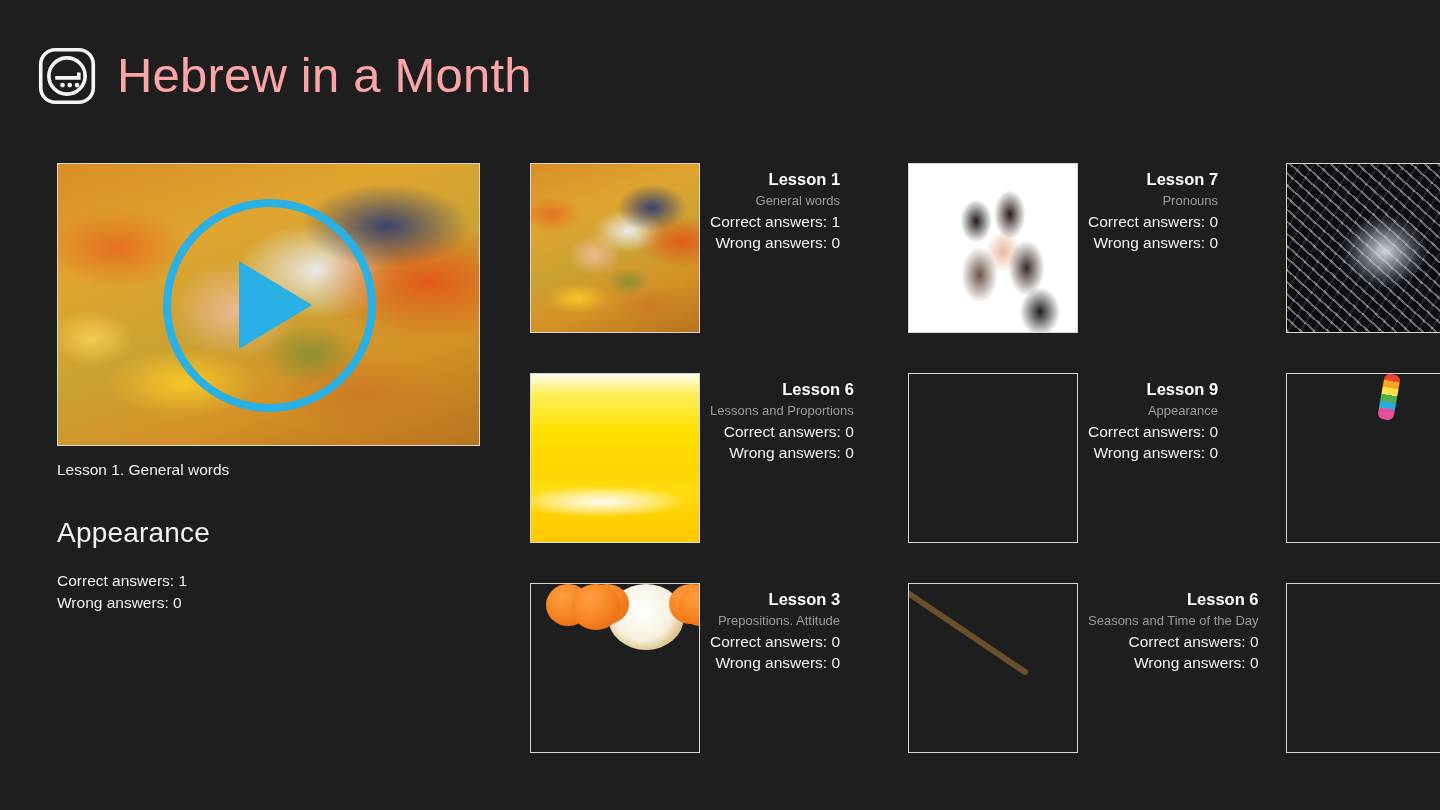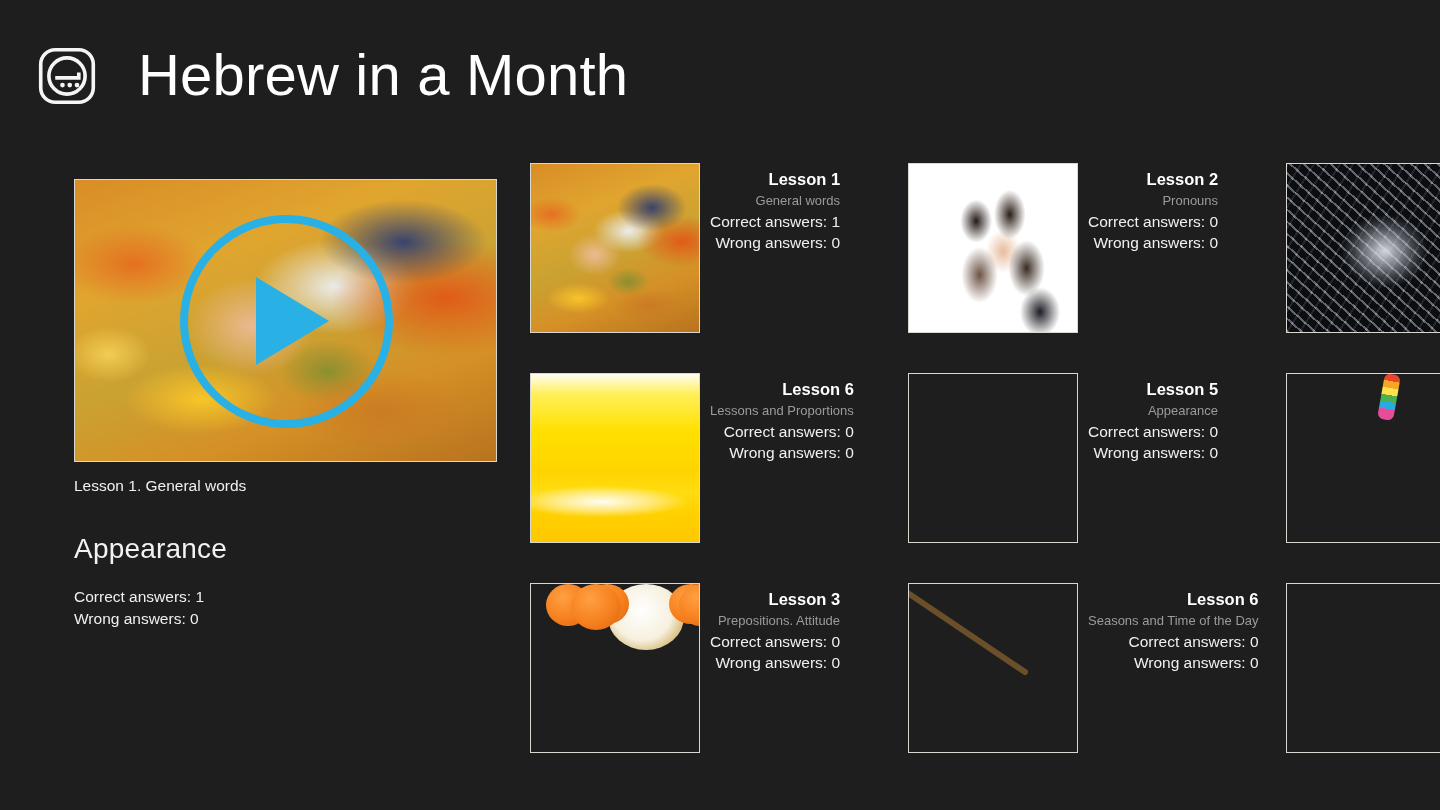--- a/index.html
+++ b/index.html
@@ -29,36 +29,35 @@
   }
 
   .app-logo {
     width: 58px;
     height: 58px;
     flex: 0 0 58px;
     margin-top: 2px;
   }
 
   .app-title {
-    font-size: 58px;
+    font-size: 49px;
     font-weight: 300;
     letter-spacing: 0.2px;
-    color: #ffffff;
-    margin-left: 42px;
+    color: #fca5a5;
+    margin-left: 21px;
     line-height: 1;
     white-space: nowrap;
   }
 
   
   .left-panel {
     position: absolute;
-    left: 74px;
+    left: 57px;
     top: 163px;
     width: 424px;
-    margin-top: 16px;
   }
 
   .hero-video {
     position: relative;
     width: 423px;
     height: 283px;
     border: 1px solid #d8d8d0;
     overflow: hidden;
     cursor: pointer;
   }
@@ -365,21 +364,21 @@
         <div class="lesson-subtitle">General words</div>
         <div class="lesson-stat">Correct answers: 1</div>
         <div class="lesson-stat">Wrong answers: 0</div>
       </div>
     </div>
     <div class="lesson-card">
       <div class="thumb">
         <div class="thumb-inner art-girls"></div>
       </div>
       <div class="lesson-info">
-        <div class="lesson-name">Lesson 2</div>
+        <div class="lesson-name">Lesson 7</div>
         <div class="lesson-subtitle">Pronouns</div>
         <div class="lesson-stat">Correct answers: 0</div>
         <div class="lesson-stat">Wrong answers: 0</div>
       </div>
     </div>
     <div class="lesson-card">
       <div class="thumb">
         <div class="thumb-inner art-frost-leaf"></div>
       </div>
     </div>
@@ -392,21 +391,21 @@
         <div class="lesson-subtitle">Lessons and Proportions</div>
         <div class="lesson-stat">Correct answers: 0</div>
         <div class="lesson-stat">Wrong answers: 0</div>
       </div>
     </div>
     <div class="lesson-card">
       <div class="thumb">
         <div class="thumb-inner art-girl-fan"></div>
       </div>
       <div class="lesson-info">
-        <div class="lesson-name">Lesson 5</div>
+        <div class="lesson-name">Lesson 9</div>
         <div class="lesson-subtitle">Appearance</div>
         <div class="lesson-stat">Correct answers: 0</div>
         <div class="lesson-stat">Wrong answers: 0</div>
       </div>
     </div>
     <div class="lesson-card">
       <div class="thumb">
         <div class="thumb-inner art-winter-girl"></div>
       </div>
     </div>

